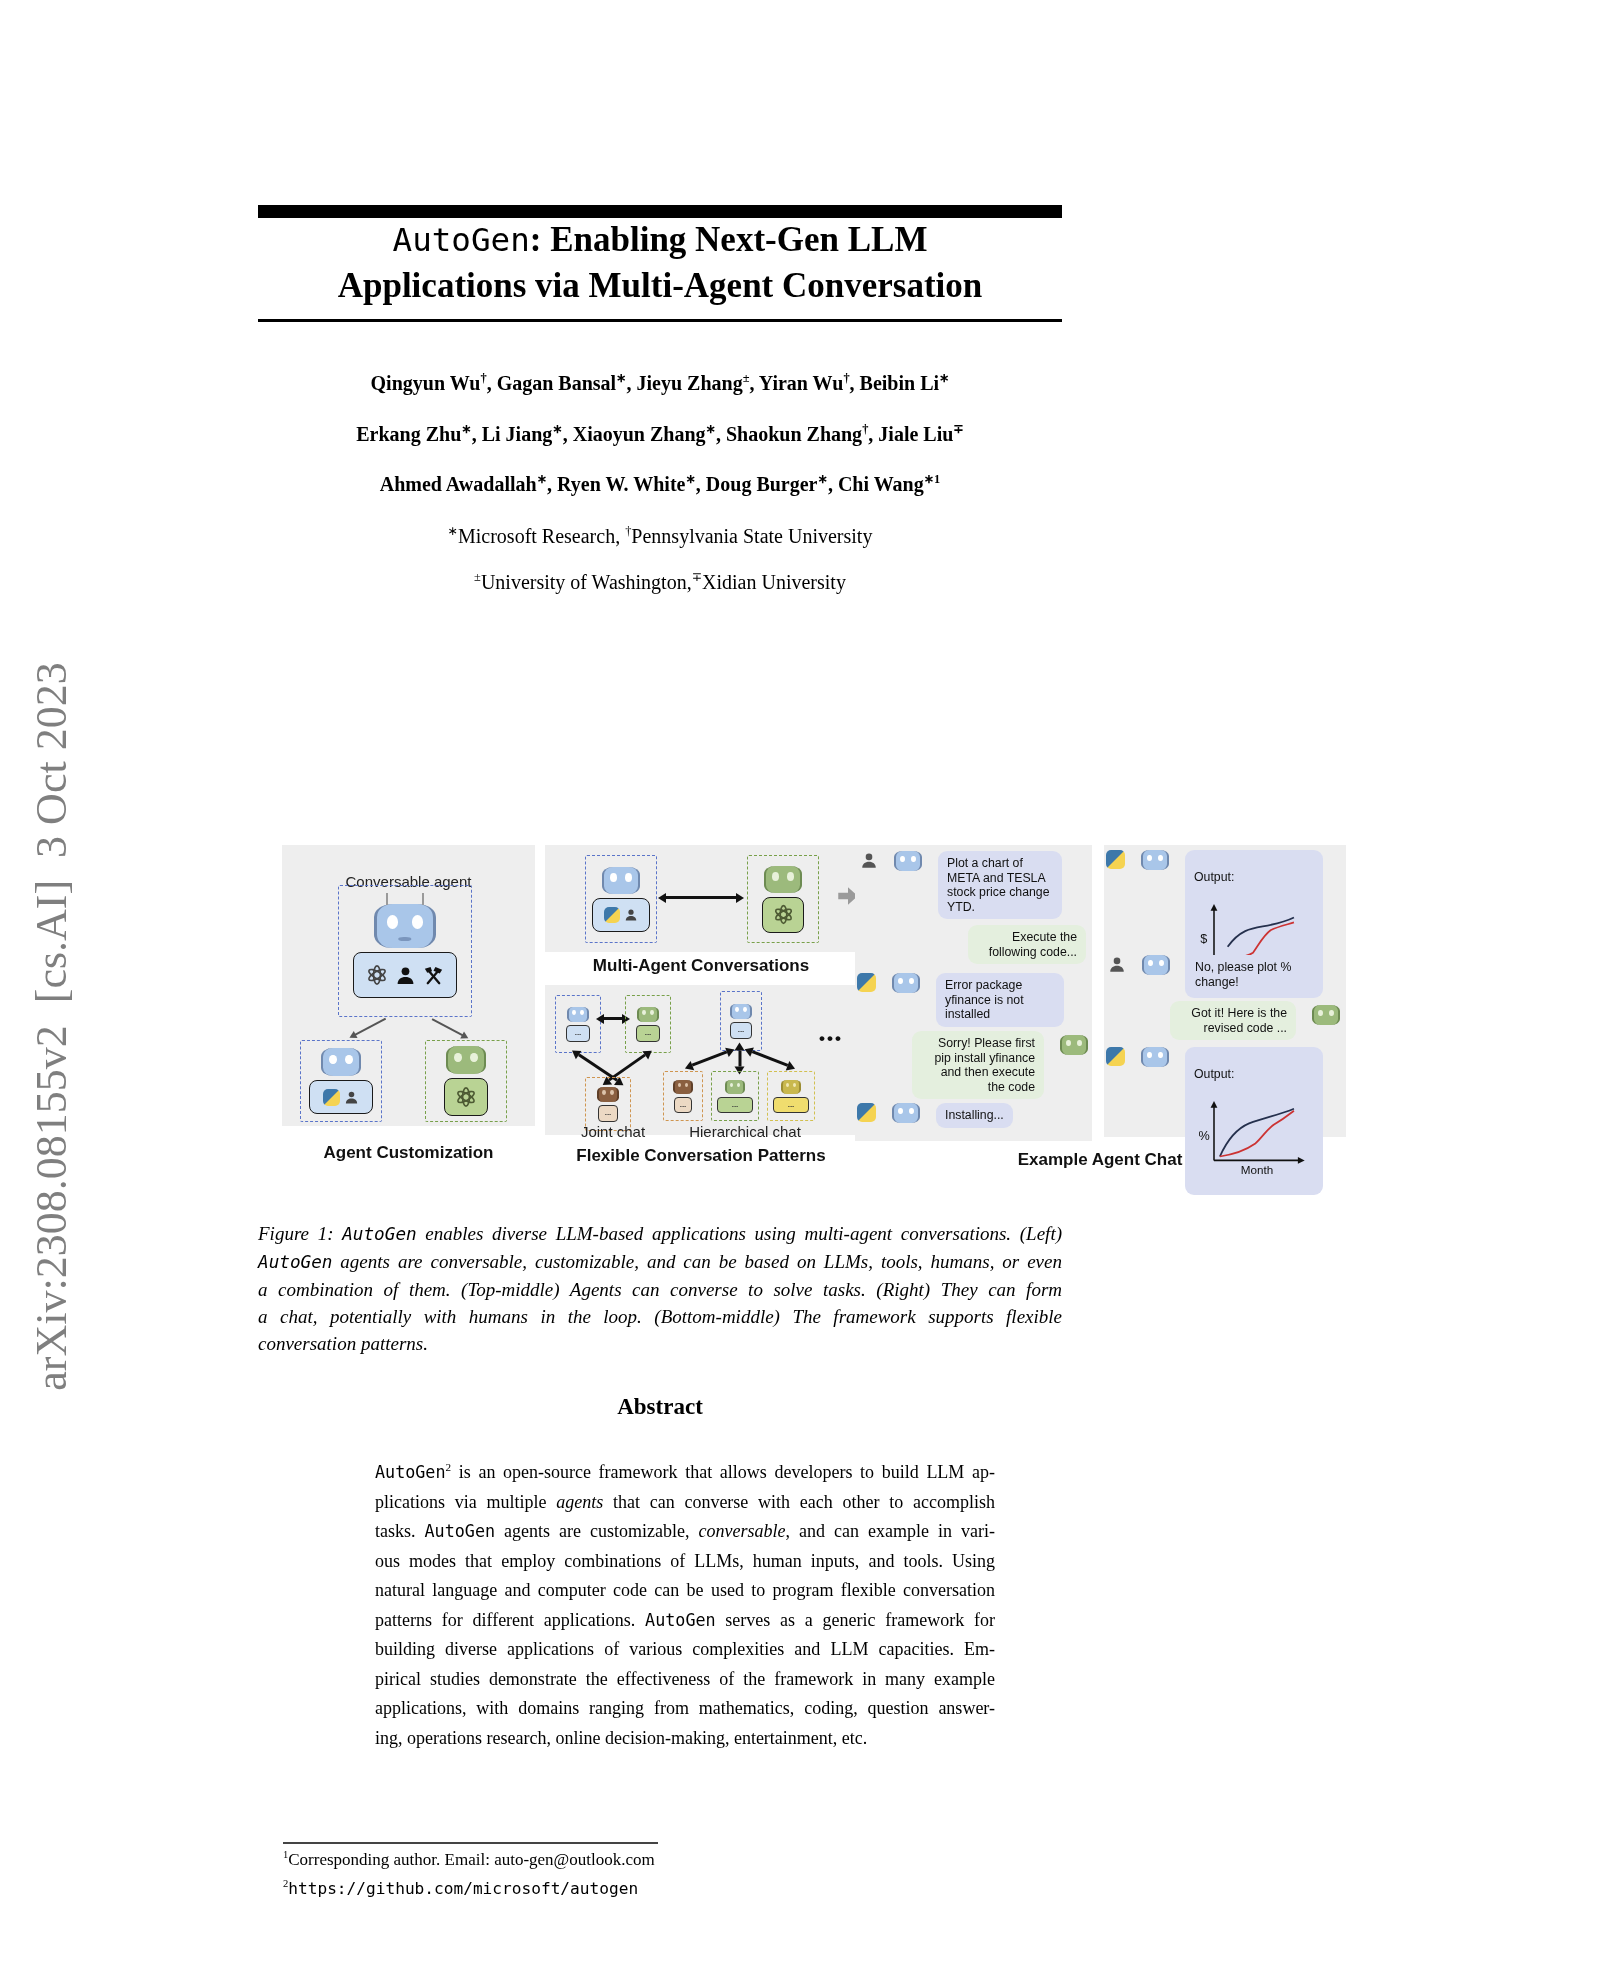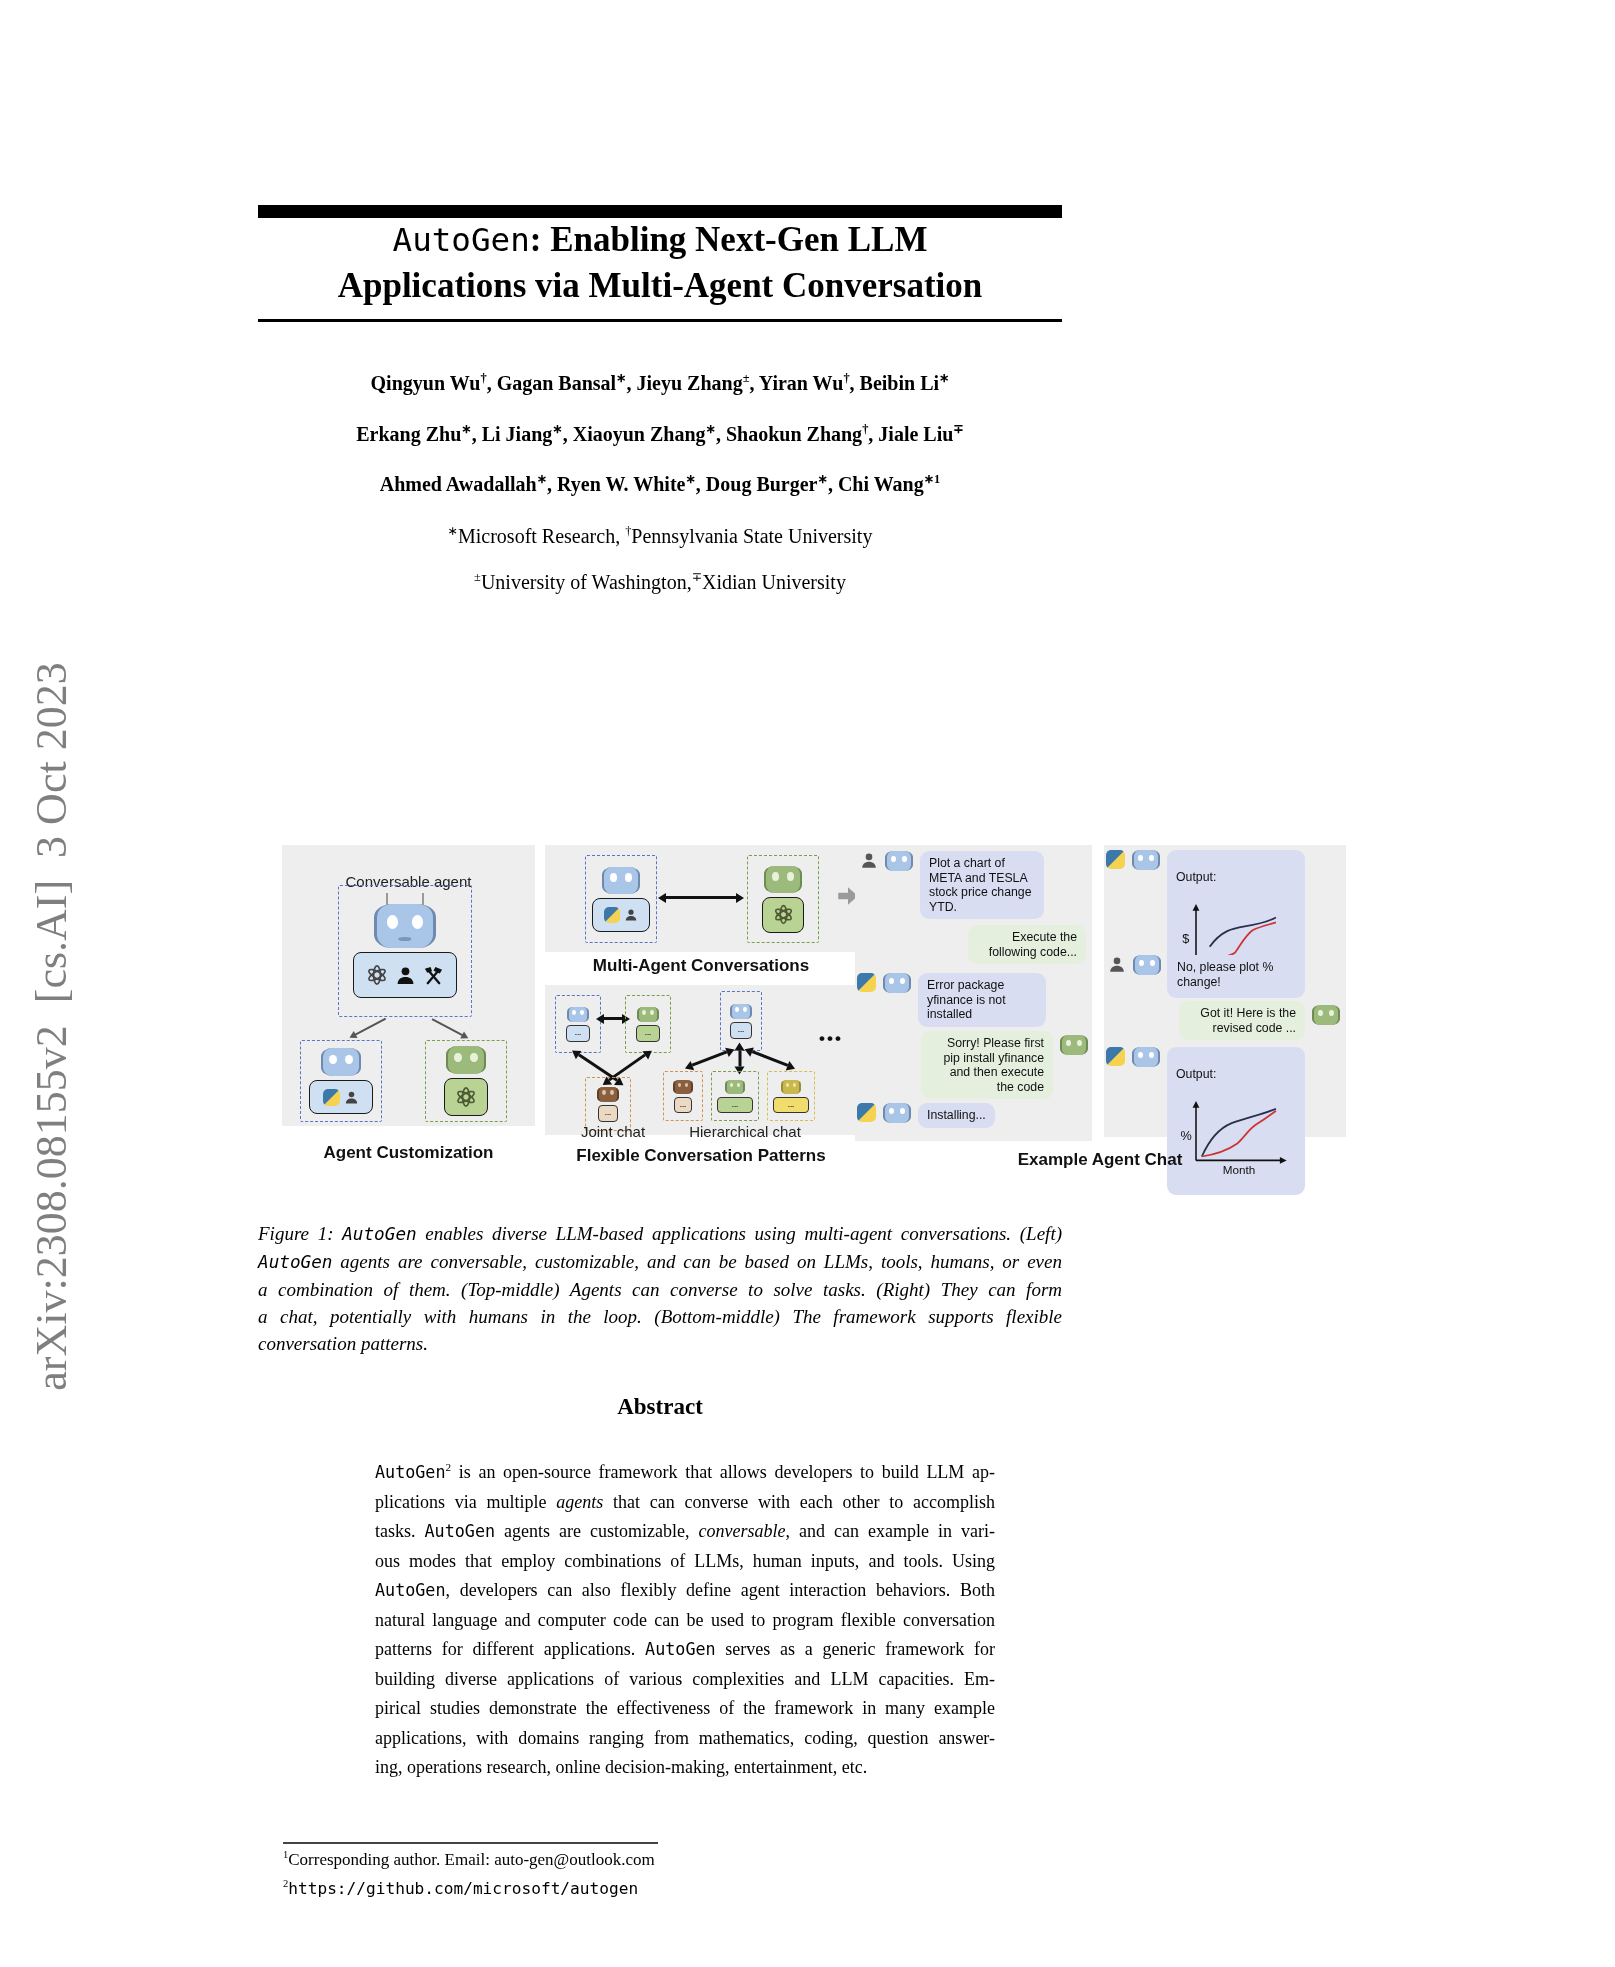--- a/index.html
+++ b/index.html
@@ -53,21 +53,21 @@
   .darr{position:absolute;height:3px;background:#111;}
   .darr::before{content:"";position:absolute;left:-8px;top:-3.5px;width:0;height:0;
     border-top:5px solid transparent;border-bottom:5px solid transparent;border-right:8px solid #111;}
   .darr::after{content:"";position:absolute;right:-8px;top:-3.5px;width:0;height:0;
     border-top:5px solid transparent;border-bottom:5px solid transparent;border-left:8px solid #111;}
   .sarr{position:absolute;height:1.5px;background:#555;}
   .sarr::after{content:"";position:absolute;right:-7px;top:-3.2px;width:0;height:0;
     border:4px solid transparent;border-left:7px solid #555;}
   .dots3{position:absolute;font:bold 17px "Liberation Sans",sans-serif;letter-spacing:2px;color:#111;}
   
-  .crow{position:absolute;display:flex;align-items:flex-start;gap:7px;}
+  .crow{position:absolute;display:flex;align-items:flex-start;gap:16px;}
   .crow.right{flex-direction:row;}
   .bubble{border-radius:9px;padding:5px 9px;font:12.3px/14.6px "Liberation Sans",sans-serif;
           color:#111;white-space:pre-line;box-sizing:border-box;}
   .bubble.purple{background:#d9ddf1;}
   .bubble.greenb{background:#e4efde;}
   .bubble.ra{text-align:right;}
   .icn{display:inline-flex;align-items:center;justify-content:center;}
   .minichart{display:block;margin-top:2px;}
   .minichart text{font-family:"Liberation Sans",sans-serif;fill:#111;}
   
@@ -359,21 +359,20 @@
     <div class="jline"><span>a chat, potentially with humans in the loop.  (Bottom-middle) The framework supports flexible</span></div>
     <div class="jline last"><span>conversation patterns.</span></div>
   </div>
 
   <div class="abs abstract-heading" style="left:258px;top:1394px;width:804px;">Abstract</div>
   <div class="abs abstract-block" style="left:375px;top:1458px;width:620px;">
     <div class="jline"><span class="seg-mono">AutoGen</span><sup class="seg-sup">2</sup><span> is an open-source framework that allows developers to build LLM ap-</span></div>
     <div class="jline"><span>plications via multiple </span><span class="seg-italic">agents</span><span> that can converse with each other to accomplish</span></div>
     <div class="jline"><span>tasks.  </span><span class="seg-mono">AutoGen</span><span> agents are customizable, </span><span class="seg-italic">conversable</span><span>, and can example in vari-</span></div>
     <div class="jline"><span>ous modes that employ combinations of LLMs, human inputs, and tools.  Using</span></div>
-    <div class="jline"><span class="seg-mono">AutoGen</span><span>, developers can also flexibly define agent interaction behaviors.  Both</span></div>
     <div class="jline"><span>natural language and computer code can be used to program flexible conversation</span></div>
     <div class="jline"><span>patterns for different applications.  </span><span class="seg-mono">AutoGen</span><span> serves as a generic framework for</span></div>
     <div class="jline"><span>building diverse applications of various complexities and LLM capacities.  Em-</span></div>
     <div class="jline"><span>pirical studies demonstrate the effectiveness of the framework in many example</span></div>
     <div class="jline"><span>applications, with domains ranging from mathematics, coding, question answer-</span></div>
     <div class="jline last"><span>ing, operations research, online decision-making, entertainment, etc.</span></div>
   </div>
 
   <div class="abs fnrule" style="left:283px;top:1842px;width:375px;height:2px;"></div>
   <div class="abs fn" style="left:283px;top:1850px;width:780px;"><sup class="seg-sup">1</sup><span>Corresponding author. Email: auto-gen@outlook.com</span></div>

